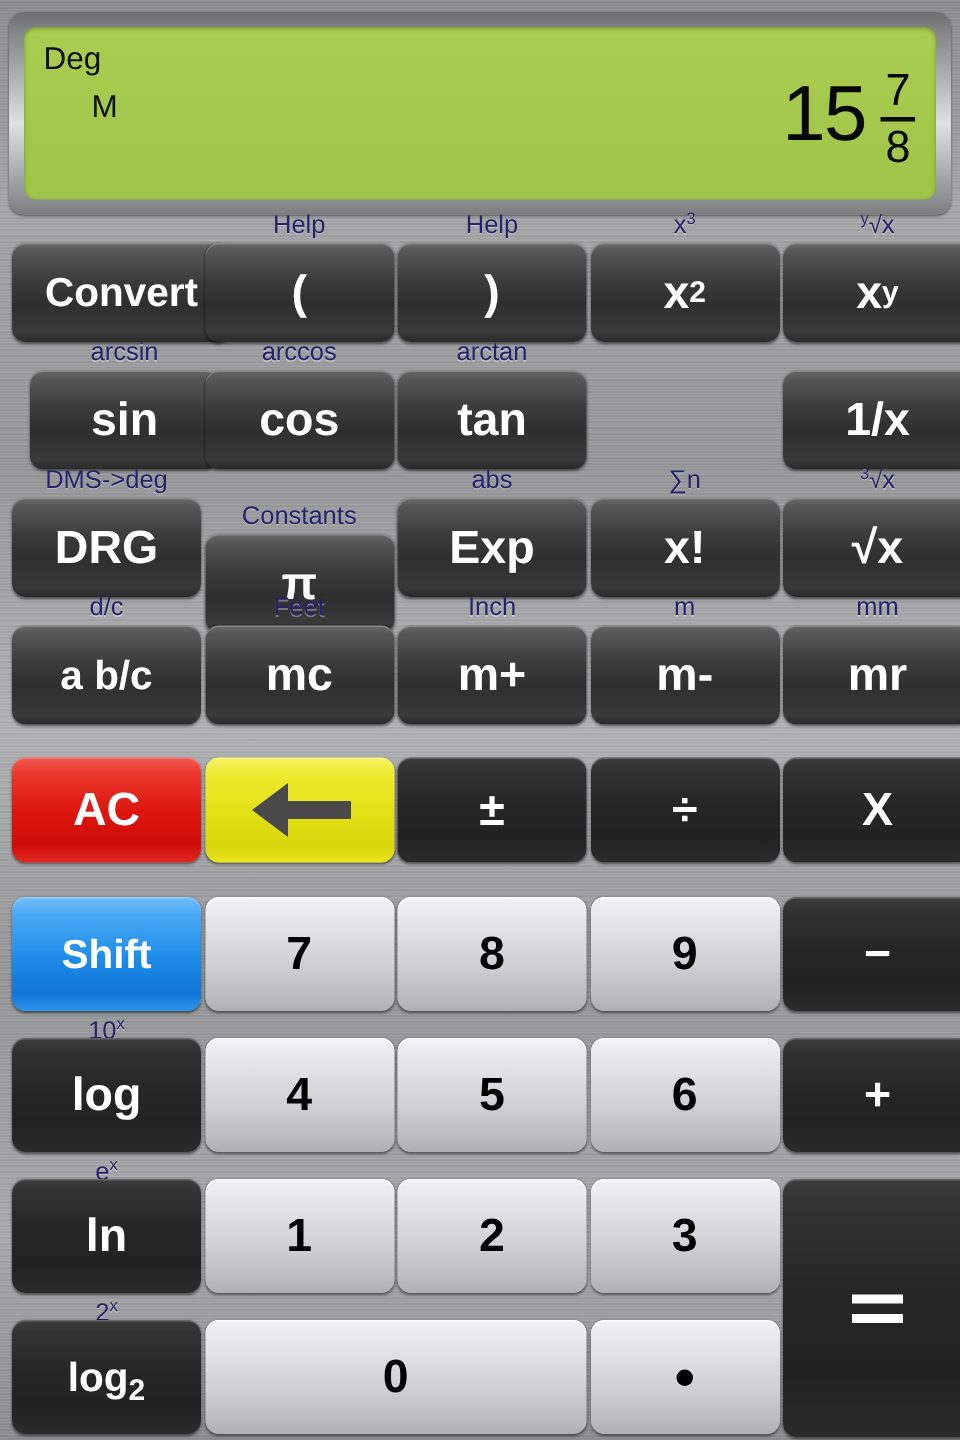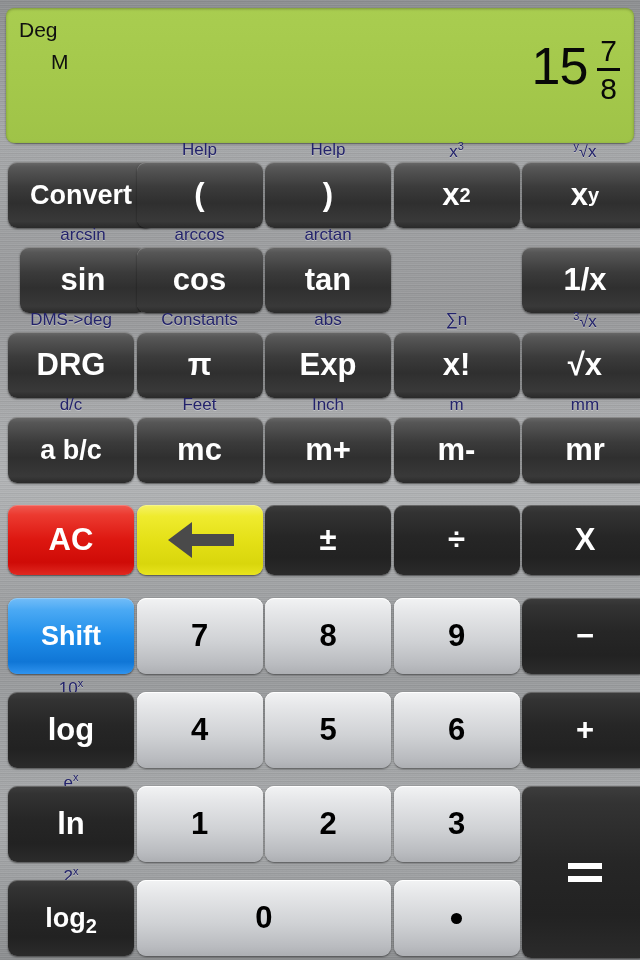--- a/index.html
+++ b/index.html
@@ -25,21 +25,21 @@
       linear-gradient(to bottom, #8e9092 0%, #a7a9ab 14%, #98999b 32%, #b2b4b6 50%,
                                  #97999b 68%, #a9abad 86%, #8d8f91 100%);
     position: relative;
   }
 
   
   #display-wrap {
     position: absolute;
     left: 6px; top: 8px;
     width: 628px; height: 135px;
-    padding: 0;
+    padding: 10px;
     border-radius: 10px;
     background: linear-gradient(to bottom, #6e7072, #c9cbcd 45%, #dfe1e3 55%, #7c7e80);
     box-shadow: 0 1px 2px rgba(0,0,0,0.5);
   }
   #display {
     width: 100%; height: 100%;
     border-radius: 8px;
     background: linear-gradient(to bottom, #a9cd50 0%, #a4c84b 55%, #9fc348 100%);
     position: relative;
     box-shadow: inset 0 1px 3px rgba(0,0,0,0.28);
@@ -259,21 +259,21 @@
         </button>
       </div>
     </div>
     <div class="krow" style="top: 189px; height: 66px;">
       <div class="cell" style="left: 8px; width: 126px; height: 66px;">
         <div class="shiftlbl" style="top: -21px;">DMS-&gt;deg</div>
         <button class="btn k-fn">
           <span>DRG</span>
         </button>
       </div>
-      <div class="cell" style="left: 136.5px; width: 126px; height: 66px;">
+      <div class="cell" style="left: 136.5px; width: 126px; height: 66px; margin-top: 24px;">
         <div class="shiftlbl" style="top: -21px;">Constants</div>
         <button class="btn k-fn">
           <span>π</span>
         </button>
       </div>
       <div class="cell" style="left: 265px; width: 126px; height: 66px;">
         <div class="shiftlbl" style="top: -21px;">abs</div>
         <button class="btn k-fn">
           <span>Exp</span>
         </button>

